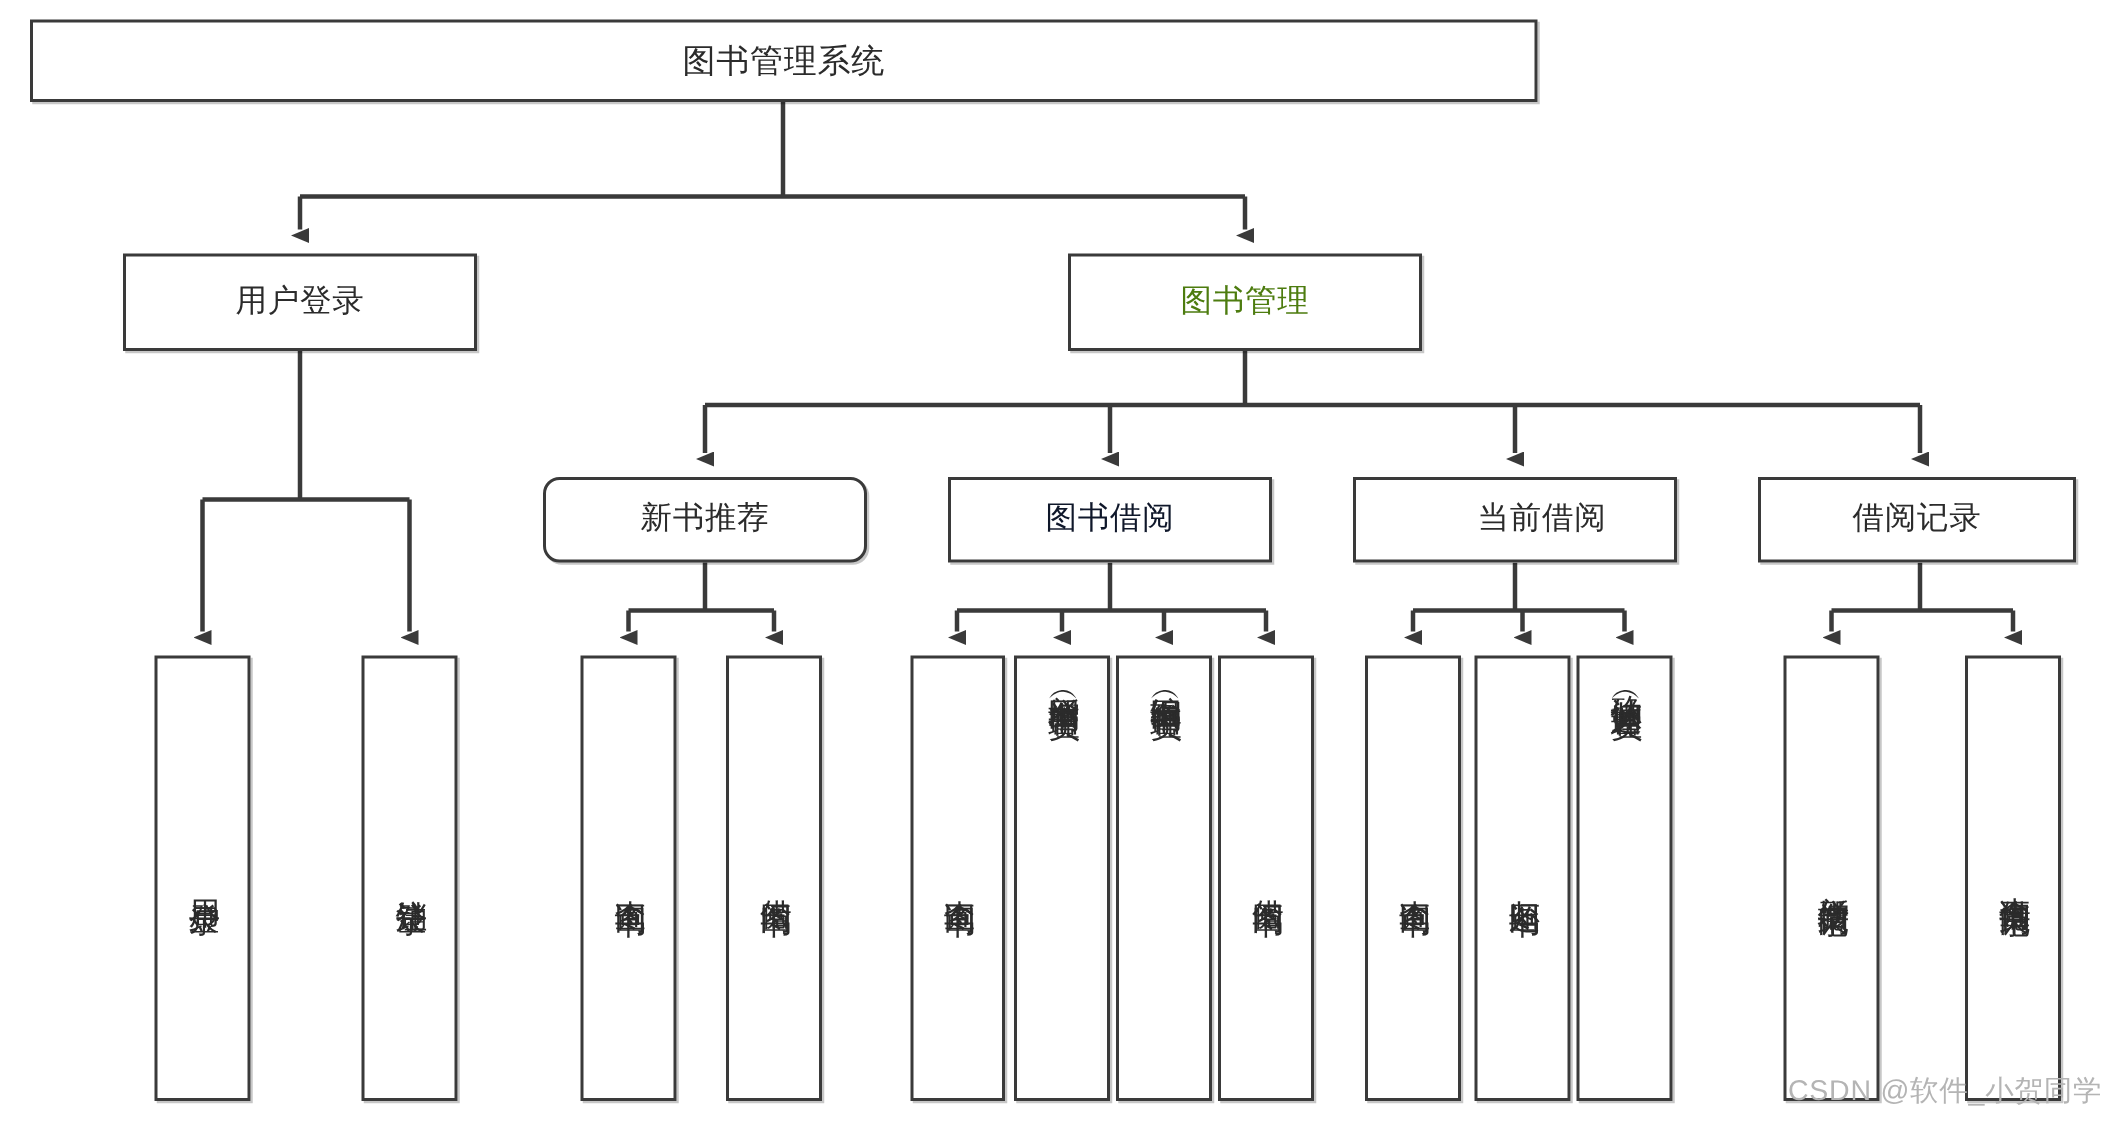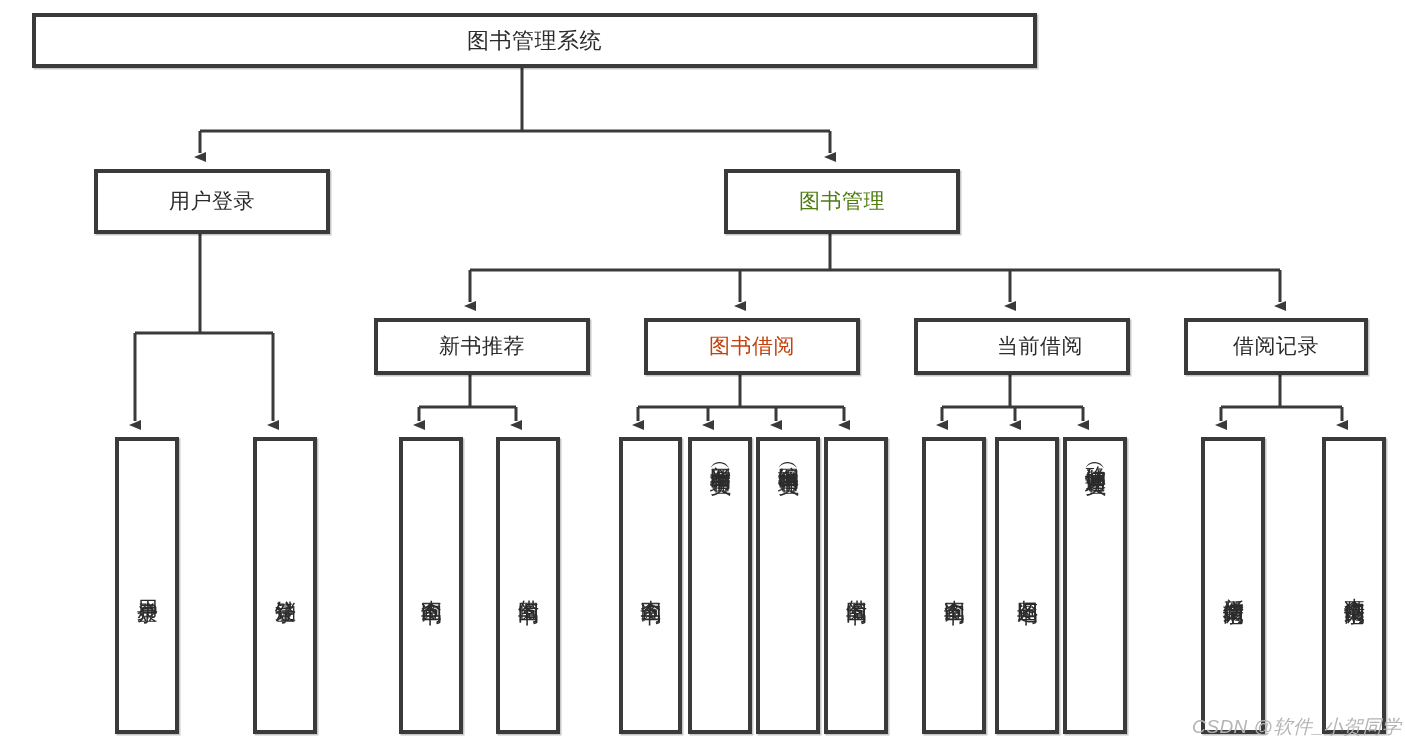--- a/index.html
+++ b/index.html
@@ -23,27 +23,26 @@
     left: 0;
     top: 0;
     width: 1405px;
     height: 747px;
     pointer-events: none;
   }
   .node {
     position: absolute;
     box-sizing: border-box;
     background: #ffffff;
-    border: 4px solid #7f1d1d;
+    border: 2px solid #7f1d1d;
     box-shadow: 1.5px 1.5px 0 rgba(0,0,0,0.22);
     display: flex;
     align-items: center;
     justify-content: center;
     color: #2b2b2b;
-    margin-left: 12px;
   }
   .node-label {
     display: block;
     text-align: center;
     line-height: 1.25;
     letter-spacing: 0.5px;
   }
   
   .node.horiz .node-label {
     font-size: 21px;
@@ -139,30 +138,30 @@
     <span class="node-label">图书管理系统</span>
   </div>
 
   <div class="node horiz" style="left: 82px; top: 169px; width: 236px; height: 65px; border-color: rgb(58, 58, 58); background: rgb(255, 255, 255); color: rgb(43, 43, 43);">
     <span class="node-label">用户登录</span>
   </div>
   <div class="node horiz" style="left: 712px; top: 169px; width: 236px; height: 65px; border-color: rgb(58, 58, 58); background: rgb(255, 255, 255); color: #4d7c0f;">
     <span class="node-label">图书管理</span>
   </div>
 
-  <div class="node horiz" style="left: 362px; top: 318px; width: 216px; height: 57px; border-color: rgb(58, 58, 58); background: rgb(255, 255, 255); color: rgb(43, 43, 43);">
+  <div class="node horiz" style="left: 362px; top: 318px; width: 216px; height: 57px; border-color: rgb(58, 58, 58); background: rgb(255, 255, 255); color: rgb(43, 43, 43); border-radius: 11px;">
     <span class="node-label">新书推荐</span>
   </div>
-  <div class="node horiz" style="left: 632px; top: 318px; width: 216px; height: 57px; border-color: rgb(58, 58, 58); background: rgb(255, 255, 255); color: #c2410c;">
+  <div class="node horiz" style="left: 632px; top: 318px; width: 216px; height: 57px; border-color: rgb(58, 58, 58); background: rgb(255, 255, 255); color: #0f172a;">
     <span class="node-label">图书借阅</span>
   </div>
   <div class="node horiz" style="left: 902px; top: 318px; width: 216px; height: 57px; border-color: rgb(58, 58, 58); background: rgb(255, 255, 255); color: rgb(43, 43, 43); padding-left: 36px;">
     <span class="node-label">当前借阅</span>
   </div>
-  <div class="node horiz" style="left: 1172px; top: 318px; width: 184px; height: 57px; border-color: rgb(58, 58, 58); background: rgb(255, 255, 255); color: rgb(43, 43, 43);">
+  <div class="node horiz" style="left: 1172px; top: 318px; width: 212px; height: 57px; border-color: rgb(58, 58, 58); background: rgb(255, 255, 255); color: rgb(43, 43, 43);">
     <span class="node-label">借阅记录</span>
   </div>
 
   <div class="node vert centered" style="left: 103px; top: 437px; width: 64px; height: 297px; border-color: rgb(58, 58, 58); background: rgb(255, 255, 255); color: rgb(43, 43, 43);">
     <span class="node-label">用户登录</span>
   </div>
   <div class="node vert centered" style="left: 241px; top: 437px; width: 64px; height: 297px; border-color: rgb(58, 58, 58); background: rgb(255, 255, 255); color: rgb(43, 43, 43);">
     <span class="node-label">注销登录</span>
   </div>
   <div class="node vert centered" style="left: 387px; top: 437px; width: 64px; height: 297px; border-color: rgb(58, 58, 58); background: rgb(255, 255, 255); color: rgb(43, 43, 43);">
@@ -192,14 +191,14 @@
   <div class="node vert" style="left: 1051px; top: 437px; width: 64px; height: 297px; border-color: rgb(58, 58, 58); background: rgb(255, 255, 255); color: rgb(43, 43, 43);">
     <span class="node-label">确认归还（管理员）</span>
   </div>
   <div class="node vert centered" style="left: 1189px; top: 437px; width: 64px; height: 297px; border-color: rgb(58, 58, 58); background: rgb(255, 255, 255); color: rgb(43, 43, 43);">
     <span class="node-label">新增借阅记录</span>
   </div>
   <div class="node vert centered" style="left: 1310px; top: 437px; width: 64px; height: 297px; border-color: rgb(58, 58, 58); background: rgb(255, 255, 255); color: rgb(43, 43, 43);">
     <span class="node-label">查询借阅记录</span>
   </div>
 
-  <div class="watermark" style="left: 1192px; top: 714px; color: rgb(180, 180, 180); font-style: italic;">CSDN @软件_小贺同学</div>
+  <div class="watermark" style="left: 1192px; top: 714px; color: rgb(180, 180, 180);">CSDN @软件_小贺同学</div>
 </div>
 
 </body></html>

